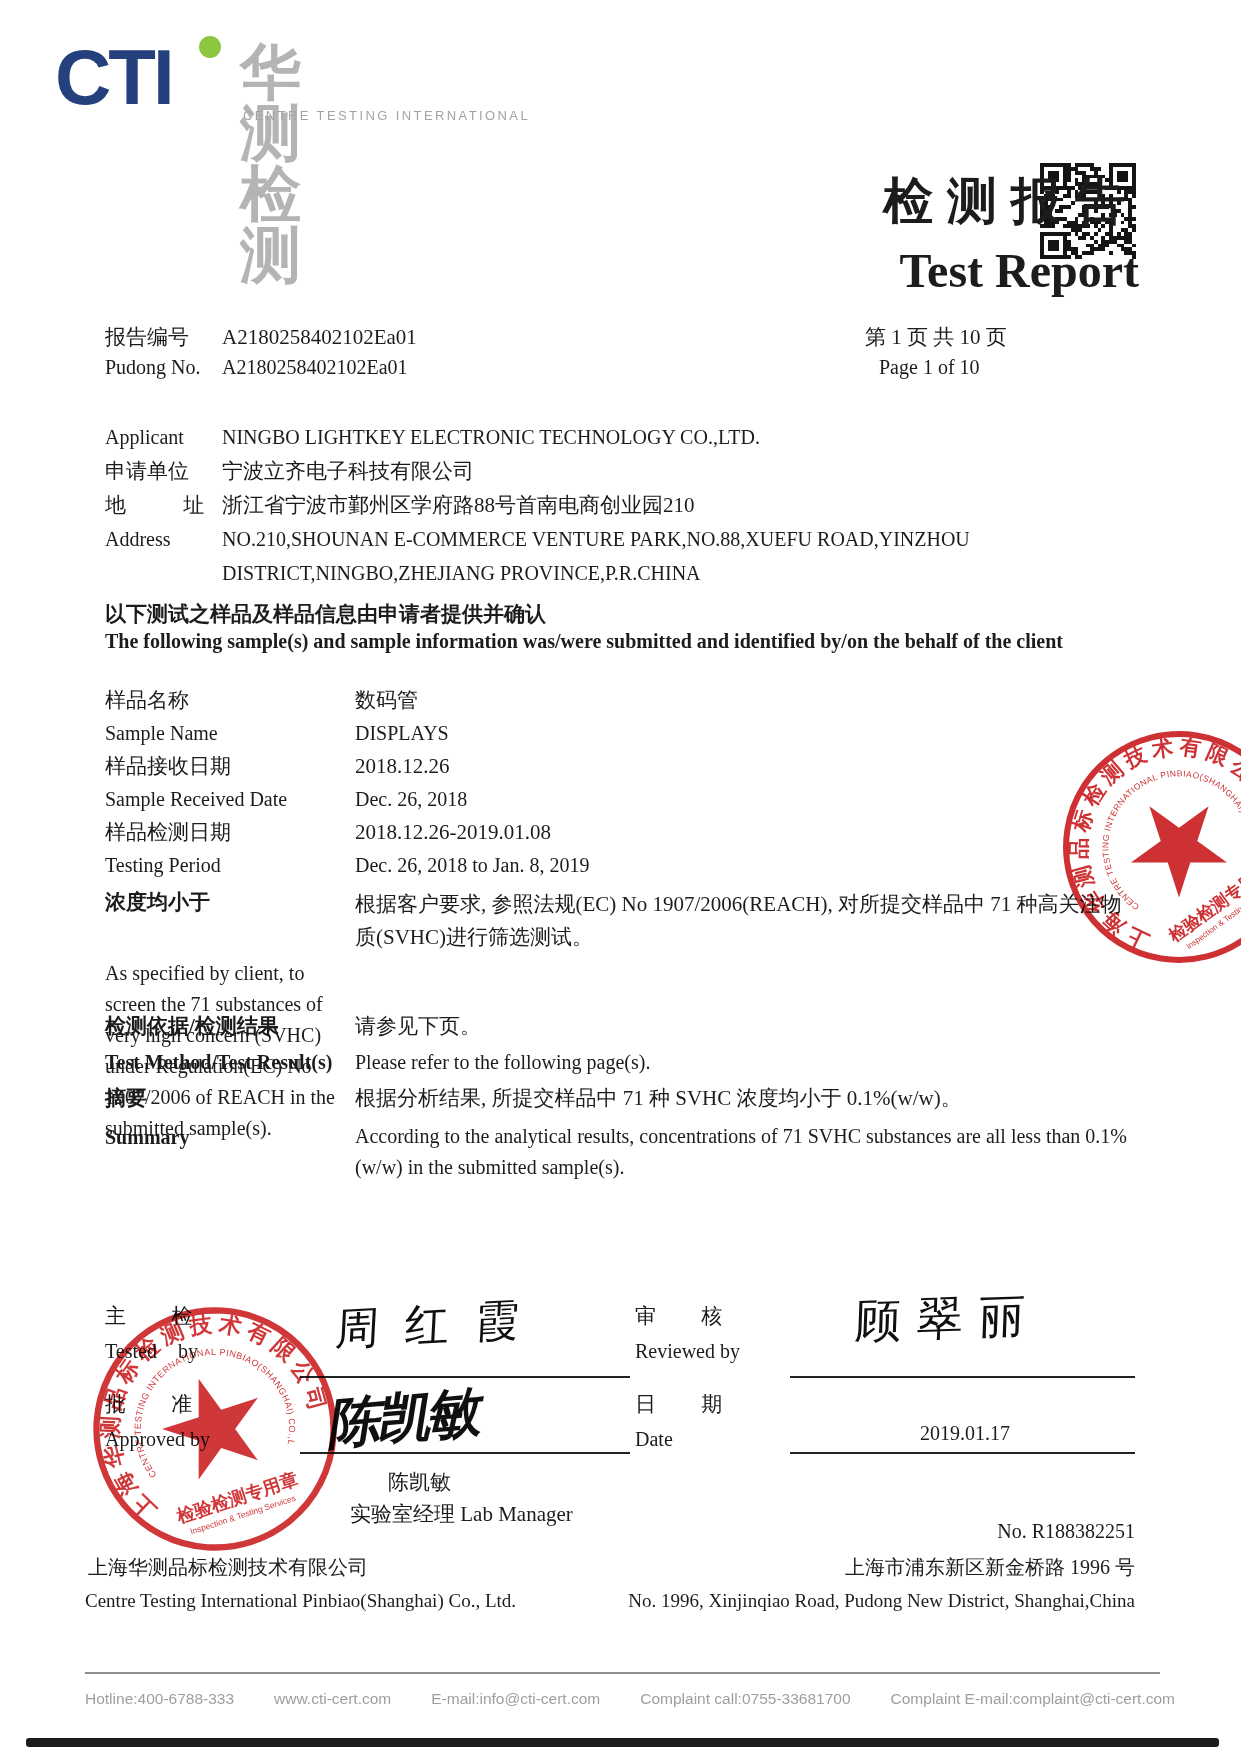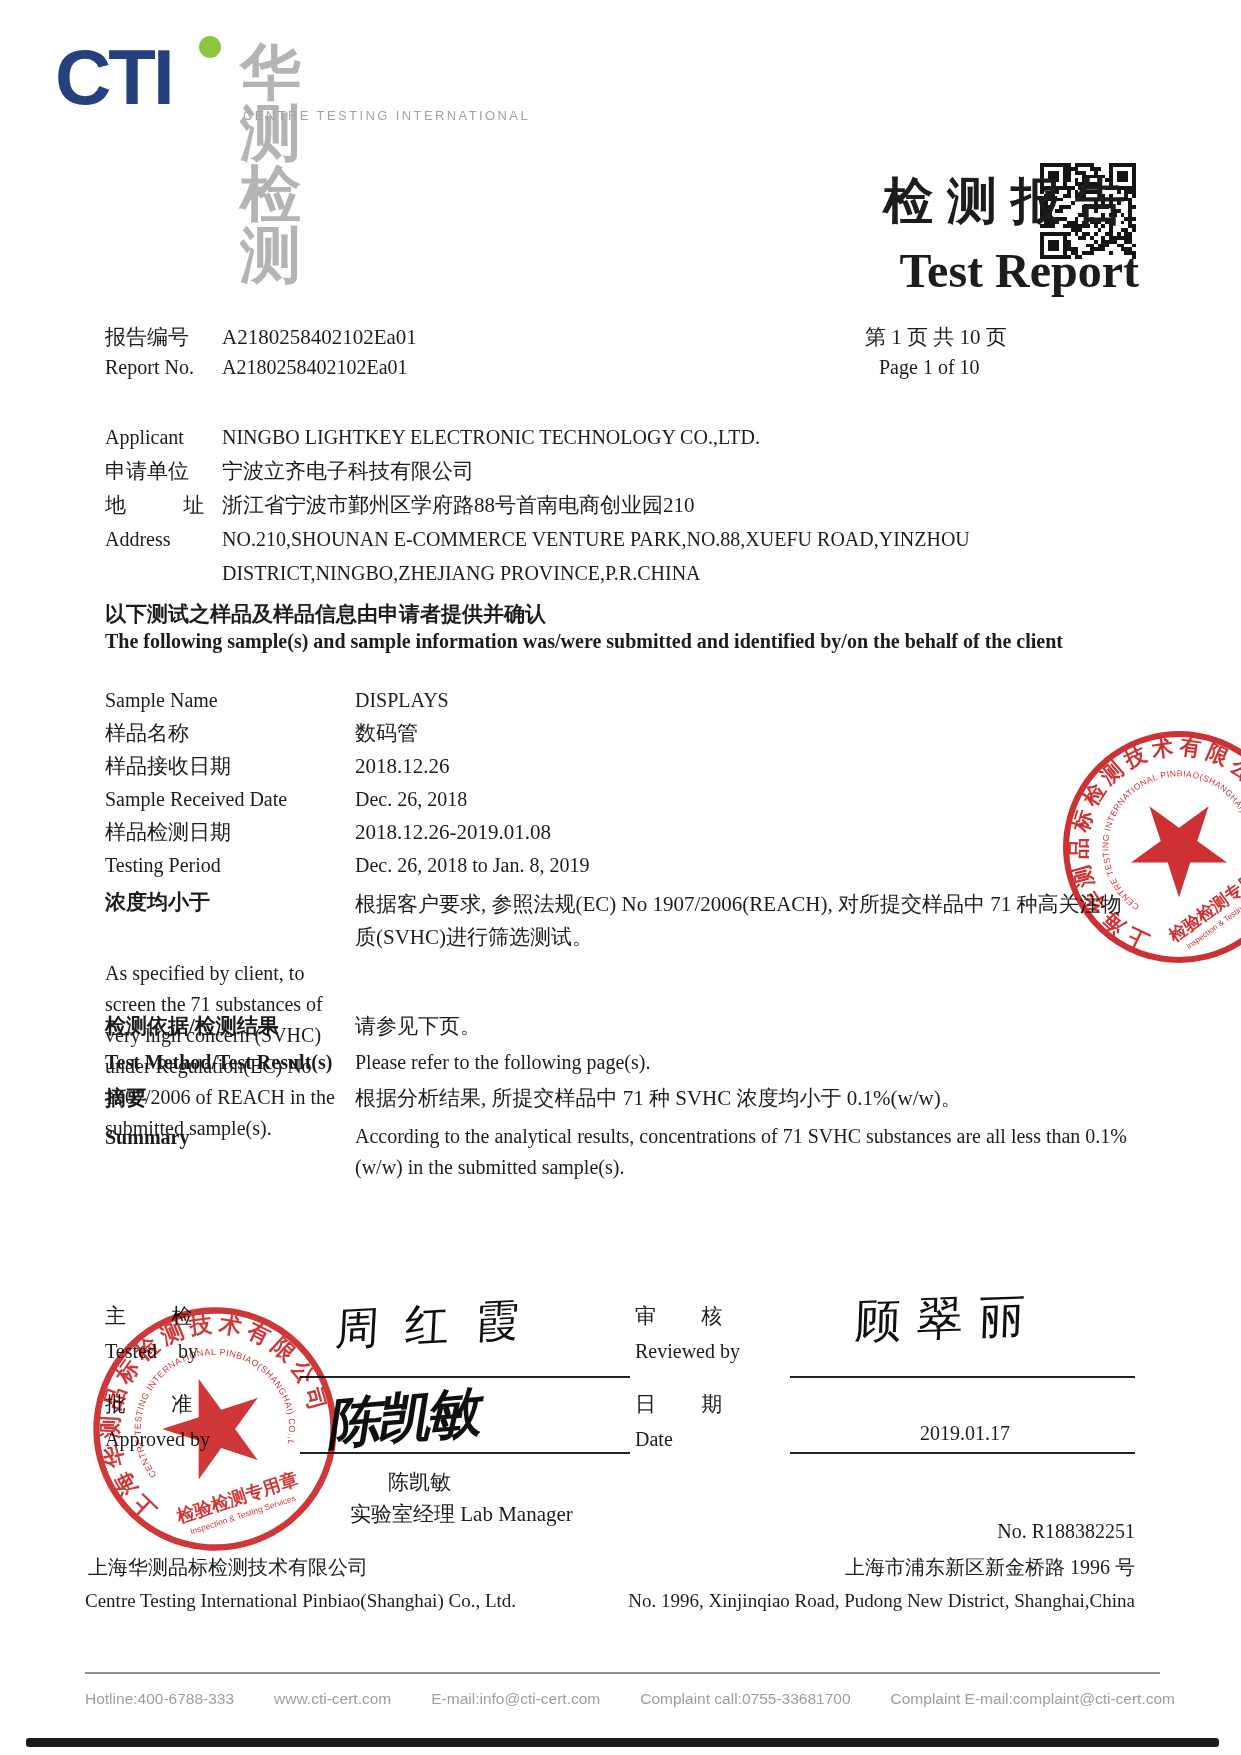--- a/index.html
+++ b/index.html
@@ -426,21 +426,21 @@
     <div class="title-zh">检测报告</div>
     <div class="title-en">Test Report</div>
   </div>
 
   <div class="repno zh">
     <div class="row">
       <span>报告编号</span>
       <span>A2180258402102Ea01</span>
     </div>
     <div class="row en">
-      <span>Report No.</span>
+      <span>Pudong No.</span>
       <span>A2180258402102Ea01</span>
     </div>
   </div>
   <div class="pageinfo zh">
     <div>第 1 页 共 10 页</div>
     <div class="en en-line">Page 1 of 10</div>
   </div>
 
   <div class="applicant">
     <div class="row en">
@@ -460,27 +460,27 @@
       <span>NO.210,SHOUNAN E-COMMERCE VENTURE PARK,NO.88,XUEFU ROAD,YINZHOU DISTRICT,NINGBO,ZHEJIANG PROVINCE,P.R.CHINA</span>
     </div>
   </div>
 
   <div class="statement">
     <div class="zh-line">以下测试之样品及样品信息由申请者提供并确认</div>
     <div class="en-line">The following sample(s) and sample information was/were submitted and identified by/on the behalf of the client</div>
   </div>
 
   <div class="sample">
+    <div class="row zh">
+      <span>样品名称</span>
+      <span>数码管</span>
+    </div>
     <div class="row en">
       <span>Sample Name</span>
       <span>DISPLAYS</span>
-    </div>
-    <div class="row zh">
-      <span>样品名称</span>
-      <span>数码管</span>
     </div>
     <div class="row zh">
       <span>样品接收日期</span>
       <span>2018.12.26</span>
     </div>
     <div class="row en">
       <span>Sample Received Date</span>
       <span>Dec. 26, 2018</span>
     </div>
     <div class="row zh">

